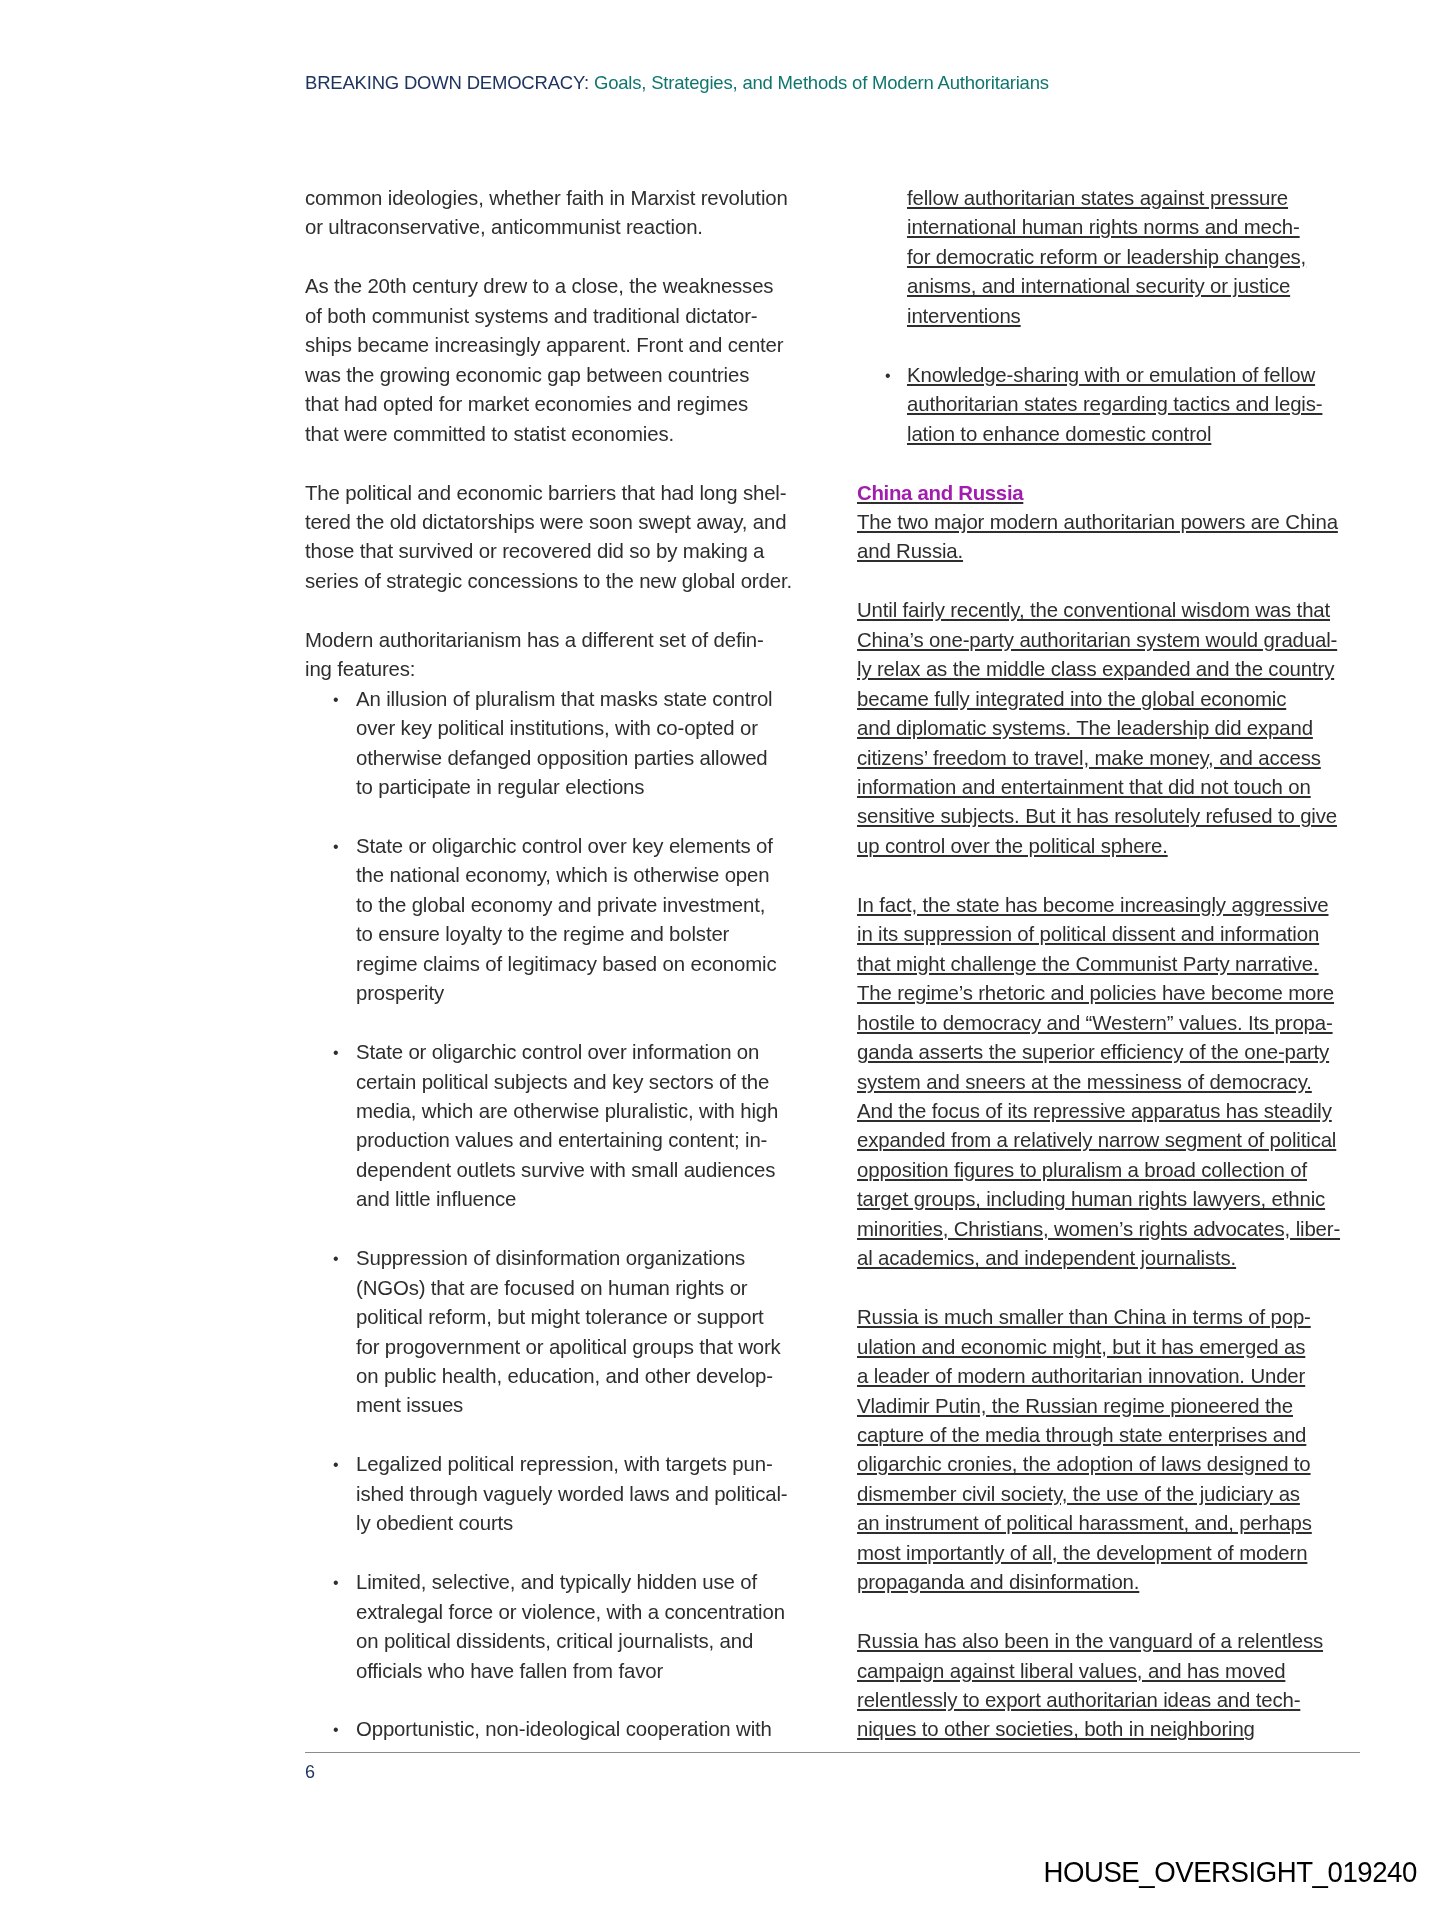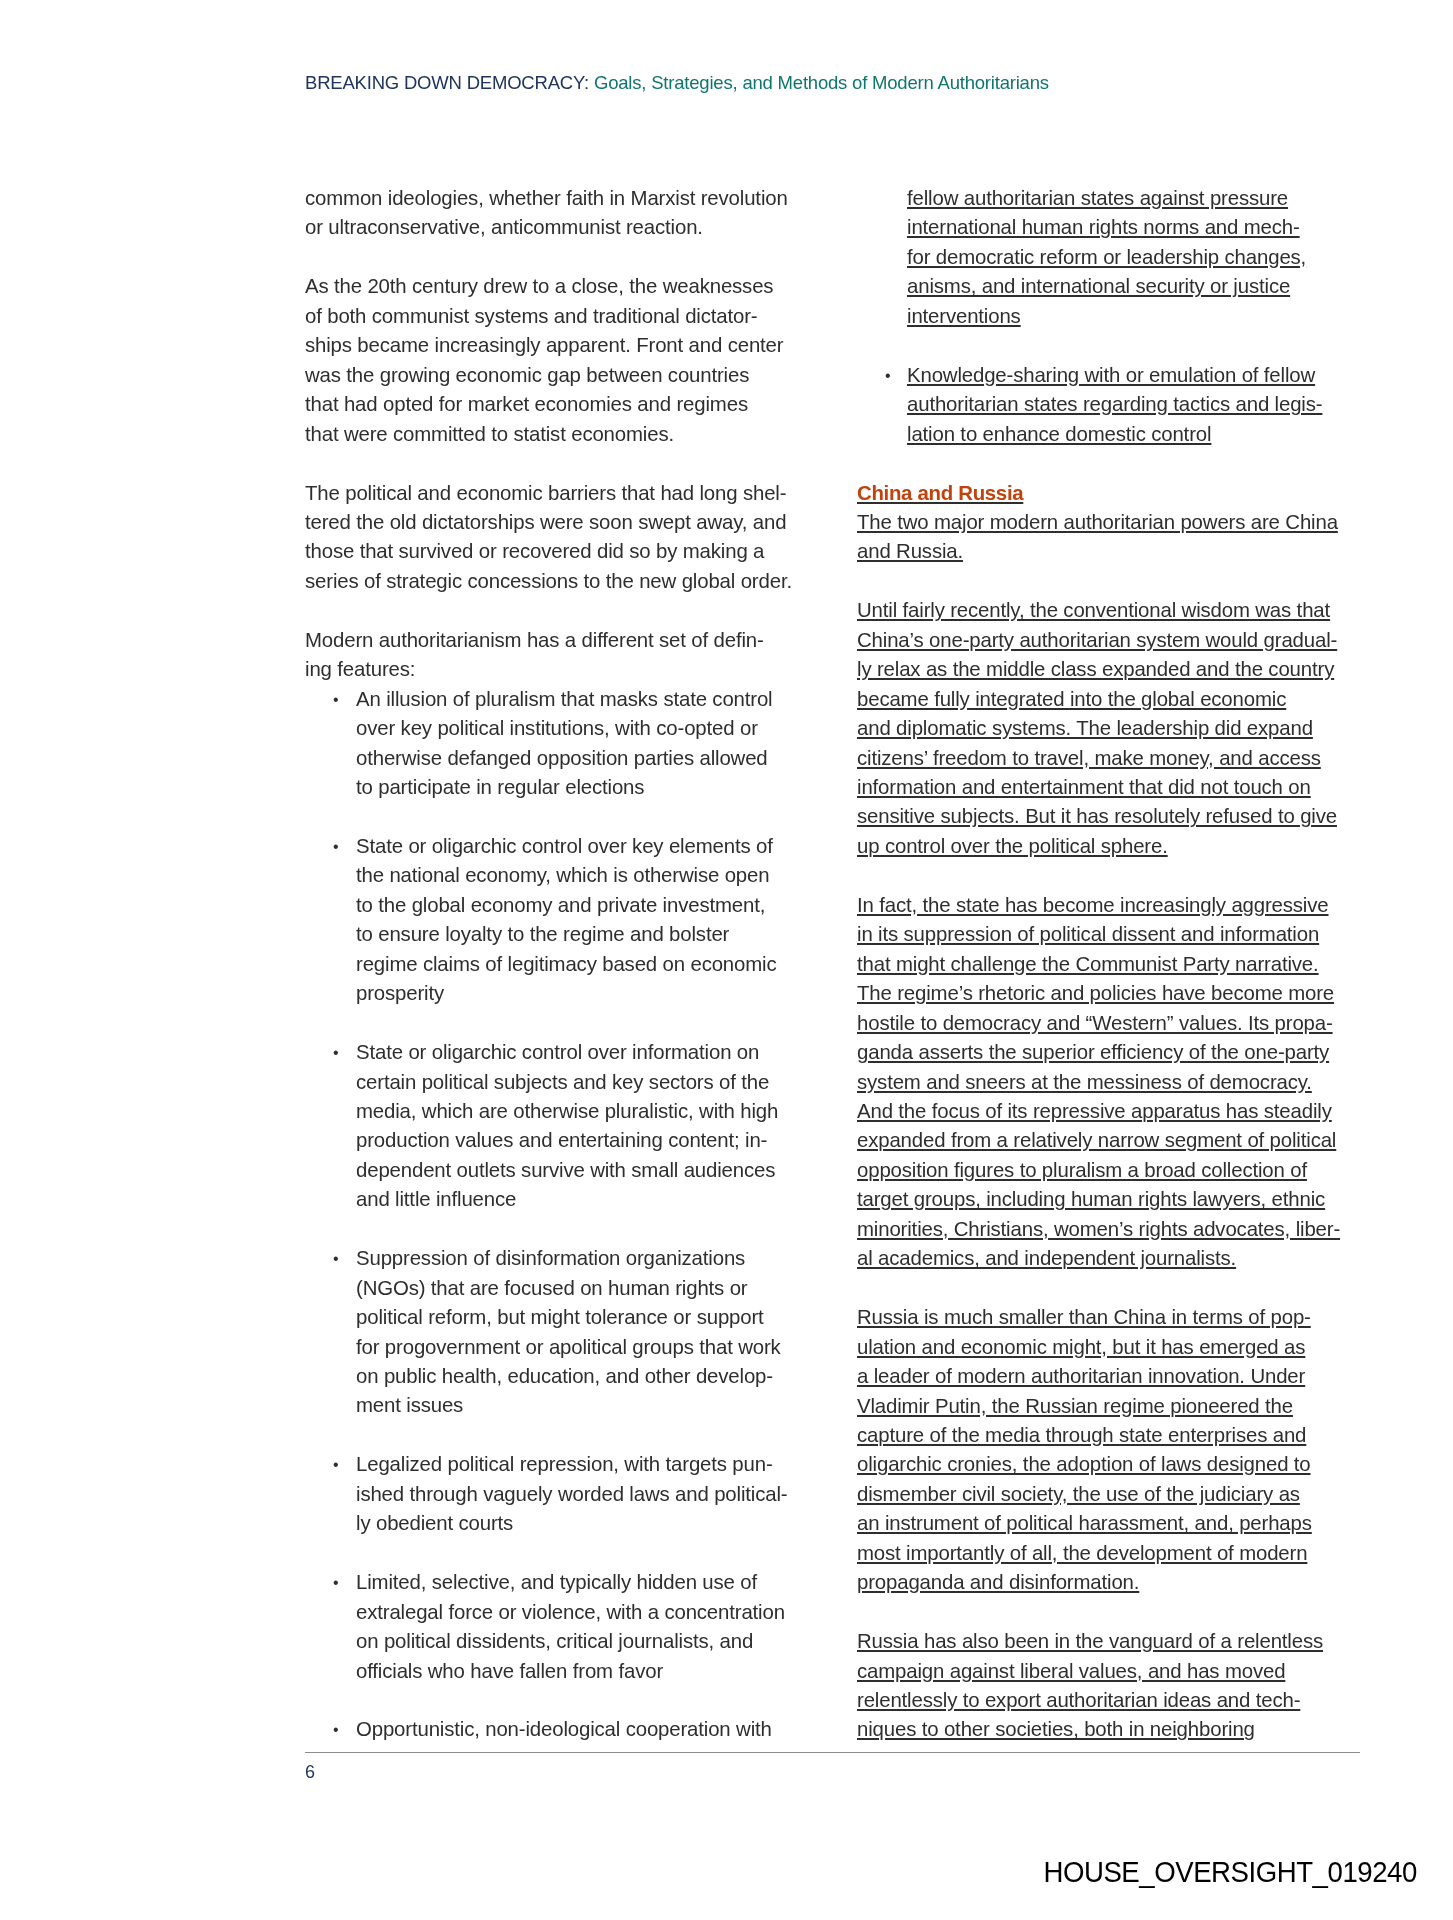--- a/index.html
+++ b/index.html
@@ -25,21 +25,21 @@
     .para { margin: 0 0 29.45px 0; }
     .line { display: block; white-space: nowrap; }
     ul.bullets { list-style: none; margin: 0; padding: 0; }
     ul.bullets li { position: relative; padding-left: 50px; margin: 0 0 29.45px 0; }
     ul.bullets.left-list li { padding-left: 51px; }
     ul.bullets li .bullet {
       position: absolute; left: 28px; top: 0; font-size: 16px;
     }
     .cont { padding-left: 50px; margin: 0 0 29.45px 0; }
     .section-heading {
-      color: #c2410c; font-weight: bold; font-size: 20.4px; line-height: 29.45px;
+      color: #a21caf; font-weight: bold; font-size: 20.4px; line-height: 29.45px;
       letter-spacing: -0.3px;
     }
     .divider {
       position: absolute; left: 305px; top: 1752px; width: 1055px; height: 0;
       border-top: 1.5px solid #8a8d90;
     }
     .page-number {
       position: absolute; left: 305px; top: 1762px; font-size: 18px; color: #1f3560;
     }
     .bates {

